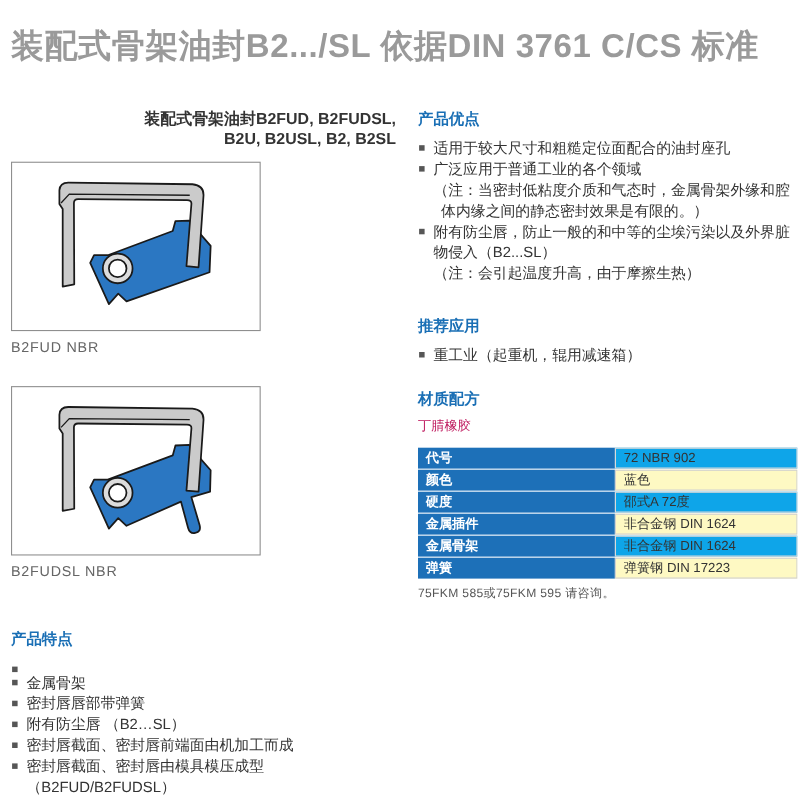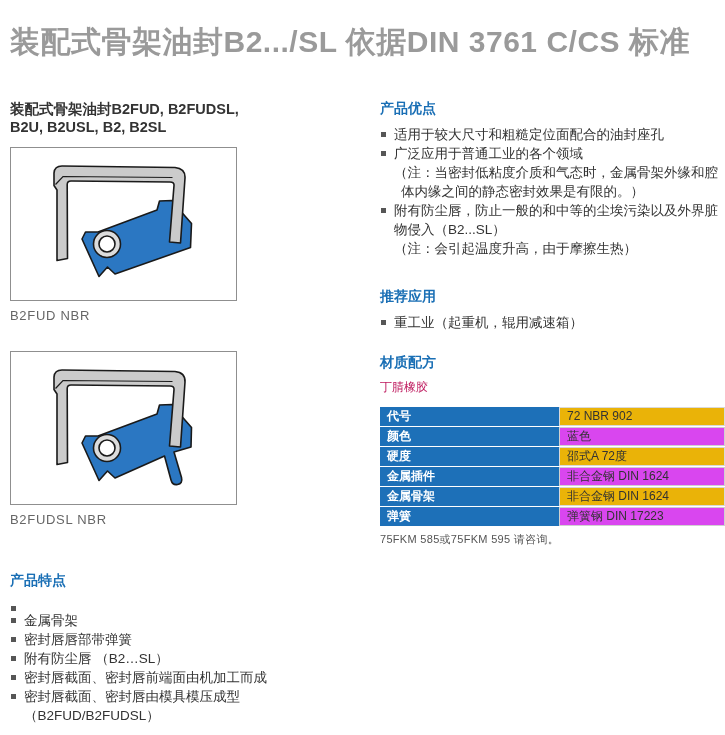--- a/index.html
+++ b/index.html
@@ -9,21 +9,21 @@
     overflow:hidden;
   }
   .page-title {
     position:absolute; left:10px; top:22px;
     font-size:30px; font-weight:bold; color:#9a9a9a; letter-spacing:0.5px;
     white-space:nowrap;
   }
   .col-left  { position:absolute; left:10px;  top:100px; width:350px; }
   .col-right { position:absolute; left:380px; top:100px; width:346px; }
 
-  .product-title { font-size:14.5px; font-weight:bold; color:#333; line-height:18px; }
+  .product-title { font-size:14.5px; font-weight:bold; color:#333; line-height:18px;text-align:right; }
 
   .figure-box {
     width:225px; height:152px; border:1px solid #8f8f8f; margin-top:11px;
     background:#fff; box-sizing:content-box;
   }
   .figure-box.second { margin-top:28px; }
   .figure-caption { margin-top:7px; font-size:13px; color:#666; letter-spacing:0.7px; }
 
   .section-heading { font-size:14px; font-weight:bold; color:#1a6fb5; line-height:17px; }
 
@@ -36,22 +36,22 @@
   .features-section { margin-top:45px; }
   .features-section .bullet-list { margin-top:10px; }
 
   .rec-section { margin-top:30px; }
   .mat-section { margin-top:22px; }
   .compound    { margin-top:7px; font-size:12px; color:#be185d; line-height:18px; }
 
   table.spec-table { border-collapse:separate; border-spacing:0 1px; width:345px; margin-top:10px; }
   table.spec-table td { font-size:12px; line-height:15px; padding:1px 4px 1px 7px; vertical-align:middle; }
   td.spec-label { background:#1d70b8; color:#ffffff; width:168px; font-weight:bold; }
-  td.spec-value { background:#d946ef; border:1px solid #d0d0d0; color:#333; padding-left:8px; }
-  tr.alt td.spec-value { background:#eab308; border-color:#d9d9d9; }
+  td.spec-value { background:#fef9c3; border:1px solid #d0d0d0; color:#333; padding-left:8px; }
+  tr.alt td.spec-value { background:#0ea5e9; border-color:#d9d9d9; }
 
   .footnote { margin-top:5px; font-size:11px; color:#555; letter-spacing:0.3px; }
 </style>
 </head>
 <body>
 
 <div class="page-title">装配式骨架油封B2.../SL 依据DIN 3761 C/CS 标准</div>
 
 <div class="col-left">
 

